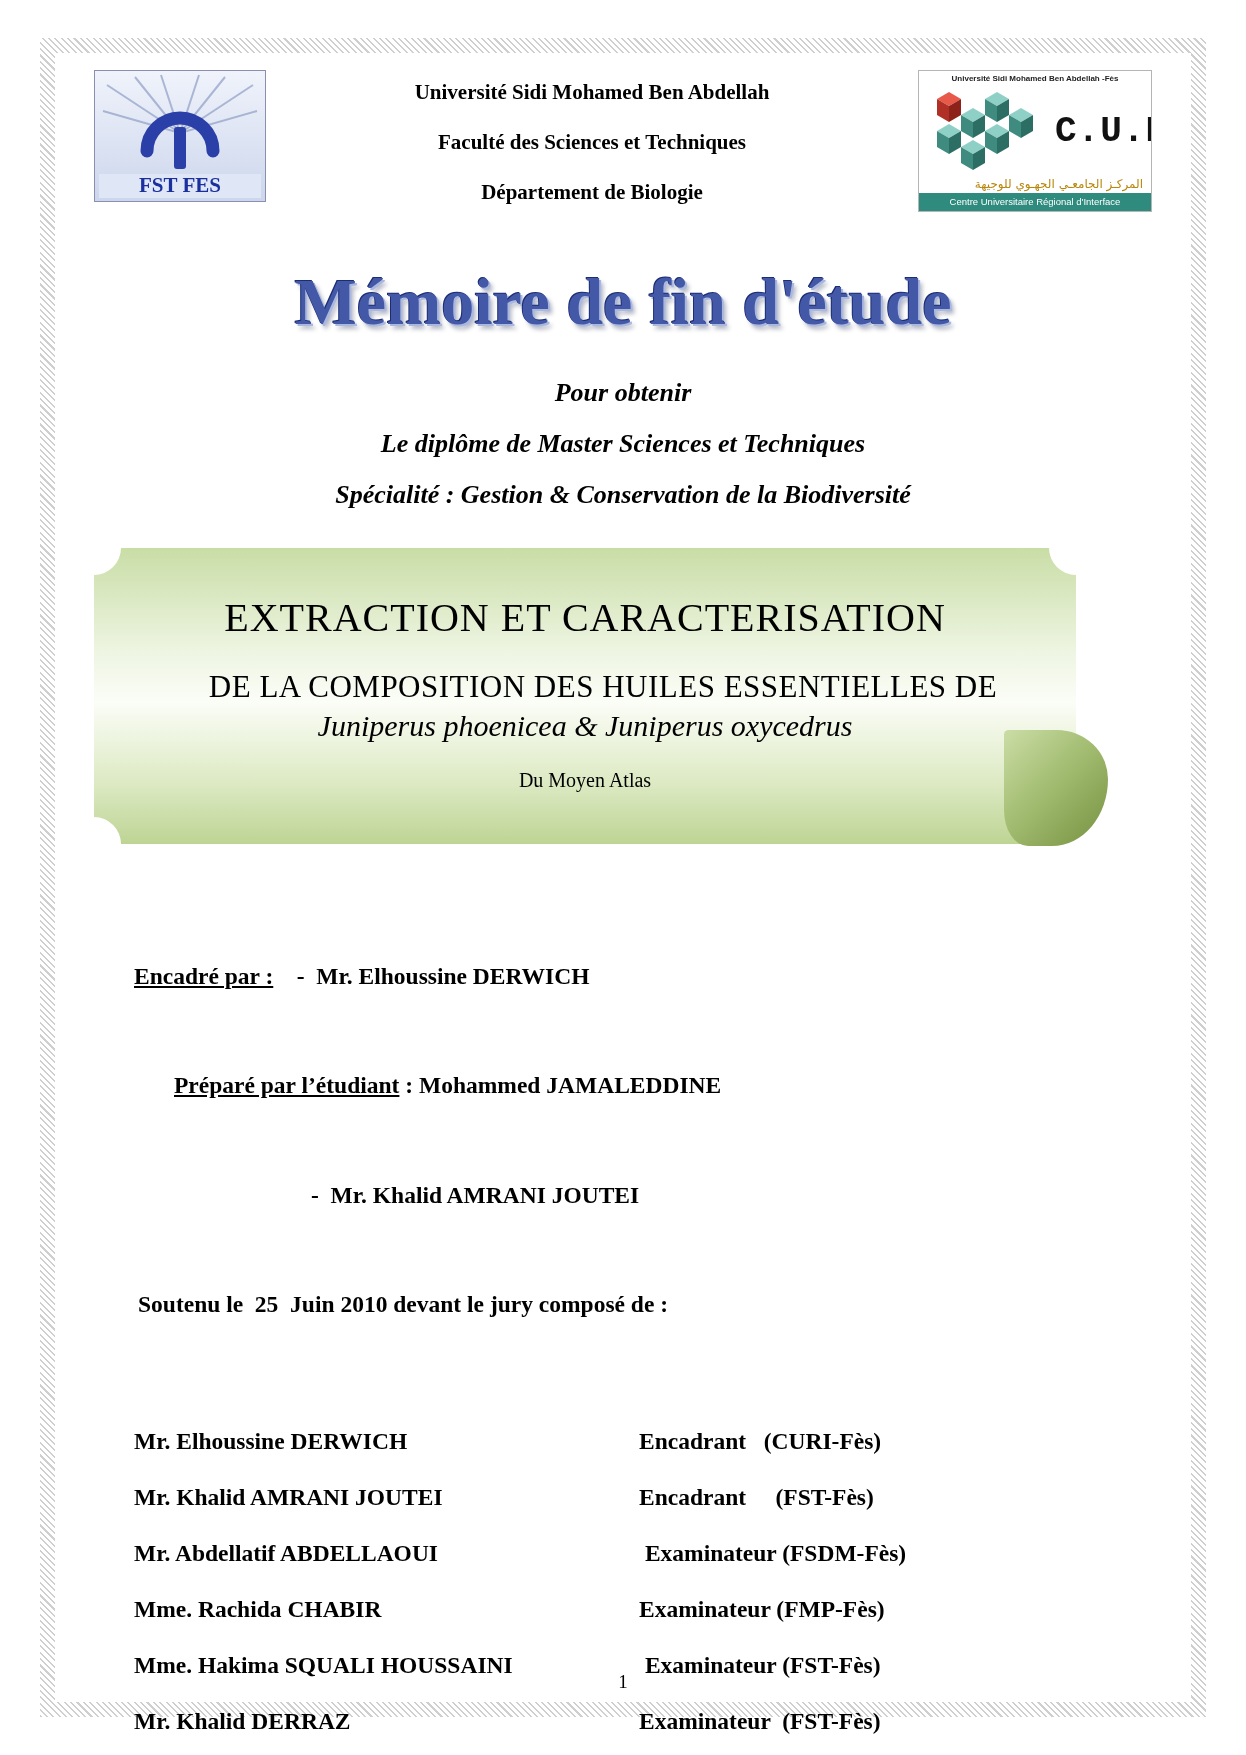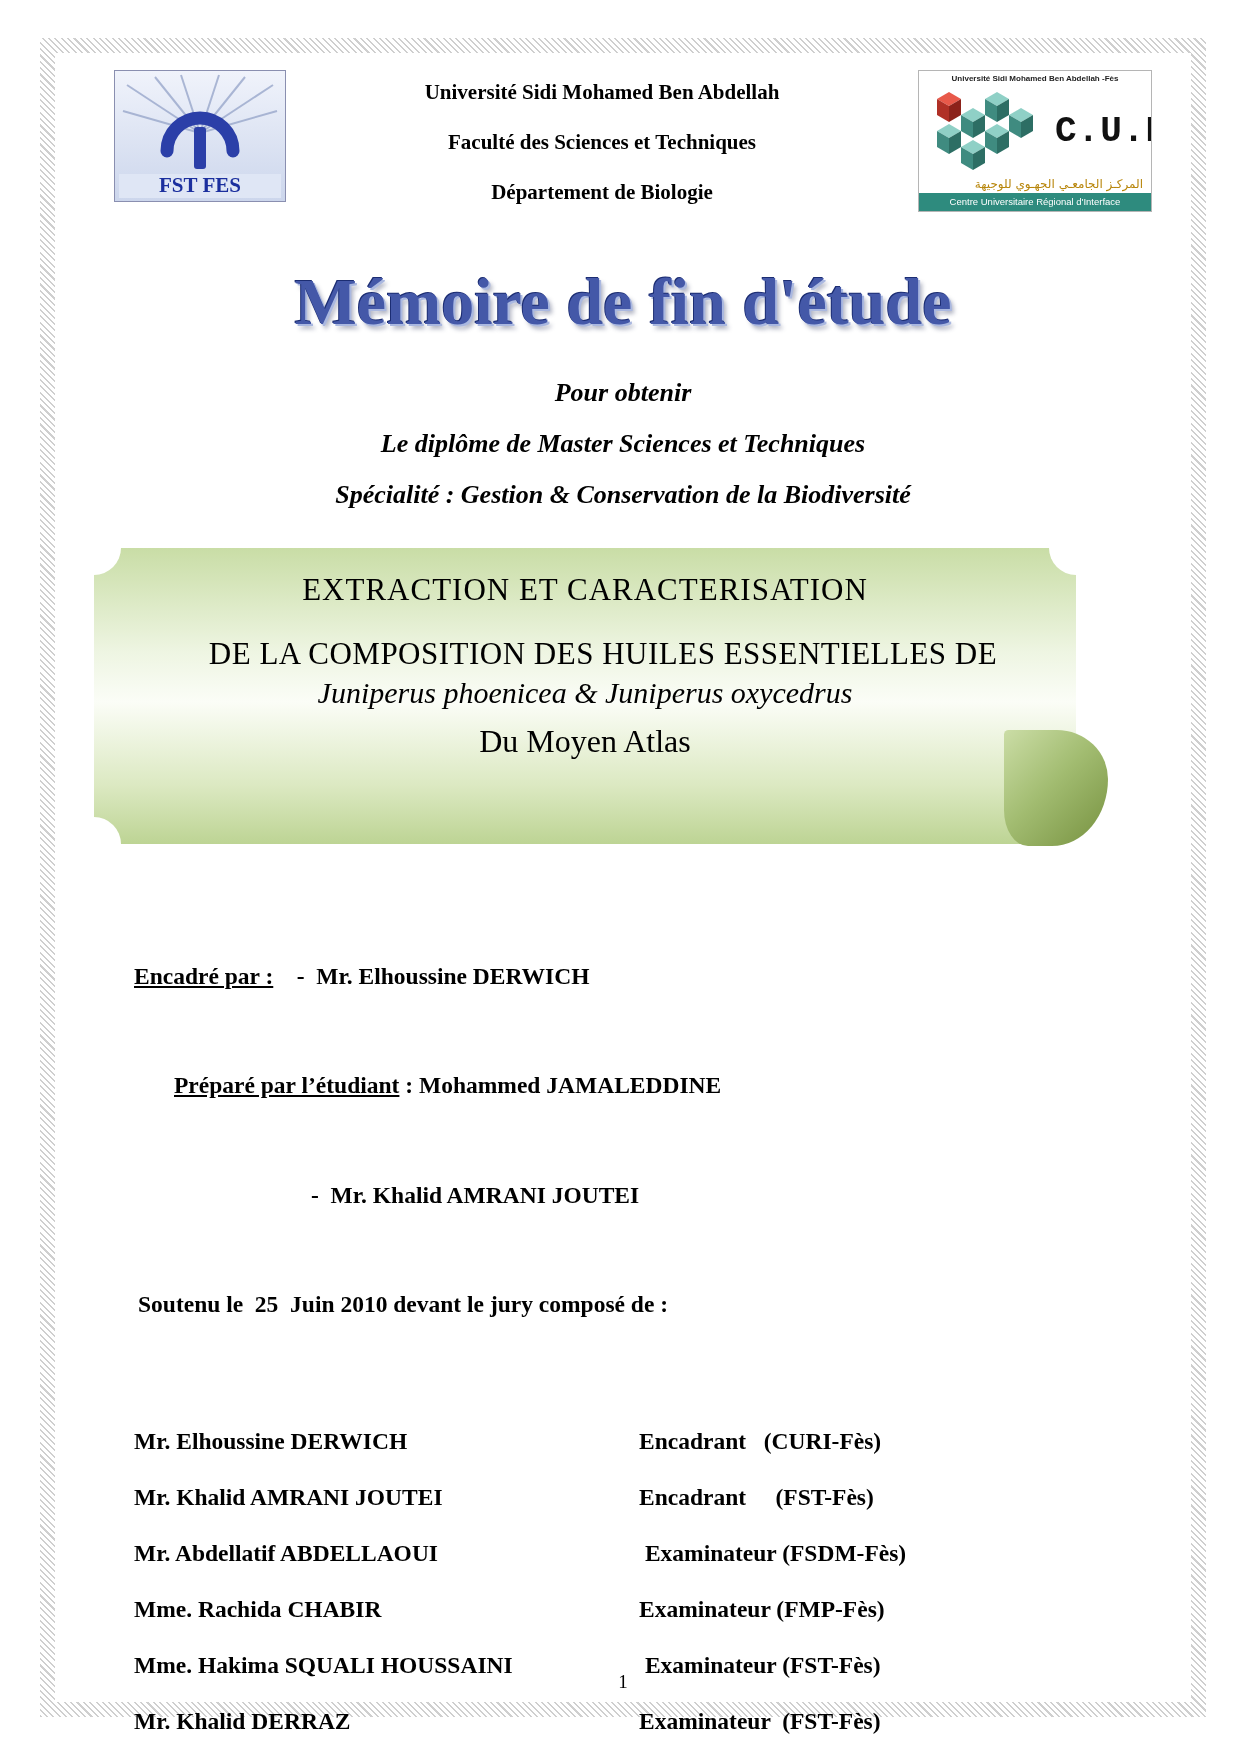--- a/index.html
+++ b/index.html
@@ -27,21 +27,20 @@
     padding: 16px 38px 0 38px;
   }
 
   
   .header { display: flex; align-items: flex-start; }
   .fst-logo {
     width: 172px; height: 132px;
     border: 1px solid #8a8fb0;
     background: linear-gradient(#f0f3fb, #ccd6ec);
     flex: 0 0 auto;
-    margin-left: 20px;
   }
   .header-text {
     flex: 1 1 auto;
     text-align: center;
     font-weight: bold;
     font-size: 21px;
     padding-top: 10px;
   }
   .header-text .ht-line { margin-bottom: 25px; }
 
@@ -111,24 +110,24 @@
   .pc-bl { left: -27px; bottom: -27px; }
   .pc-br { right: -27px; bottom: -27px; }
   .plaque-curl {
     position: absolute;
     right: -32px; bottom: -2px;
     width: 104px; height: 116px;
     background: linear-gradient(135deg, #cbdda6 0%, #a3bd72 45%, #76913f 100%);
     border-radius: 6px 64% 70% 30% / 6px 55% 75% 40%;
   }
   .topic { position: relative; z-index: 2; }
-  .topic-line1 { padding-top: 24px; font-size: 31px; letter-spacing: 1px; margin-top: 13px; }
+  .topic-line1 { padding-top: 46px; font-size: 40px; letter-spacing: 1px; margin-top: 13px; }
   .topic-line2 { margin-top: 28px; font-size: 31px; letter-spacing: 0.5px; padding-left: 36px; }
   .topic-line3 { margin-top: 4px;  font-size: 30px; font-style: italic; }
-  .topic-line4 { margin-top: 13px; font-size: 32px; }
+  .topic-line4 { margin-top: 26px; font-size: 20px; }
 
   
   .credits {
     margin-top: 64px;
     margin-left: 40px;
     font-weight: bold;
     font-size: 23.5px;
     white-space: pre-wrap;
   }
   .credit-line { margin-bottom: 26px; line-height: 1.25; }

